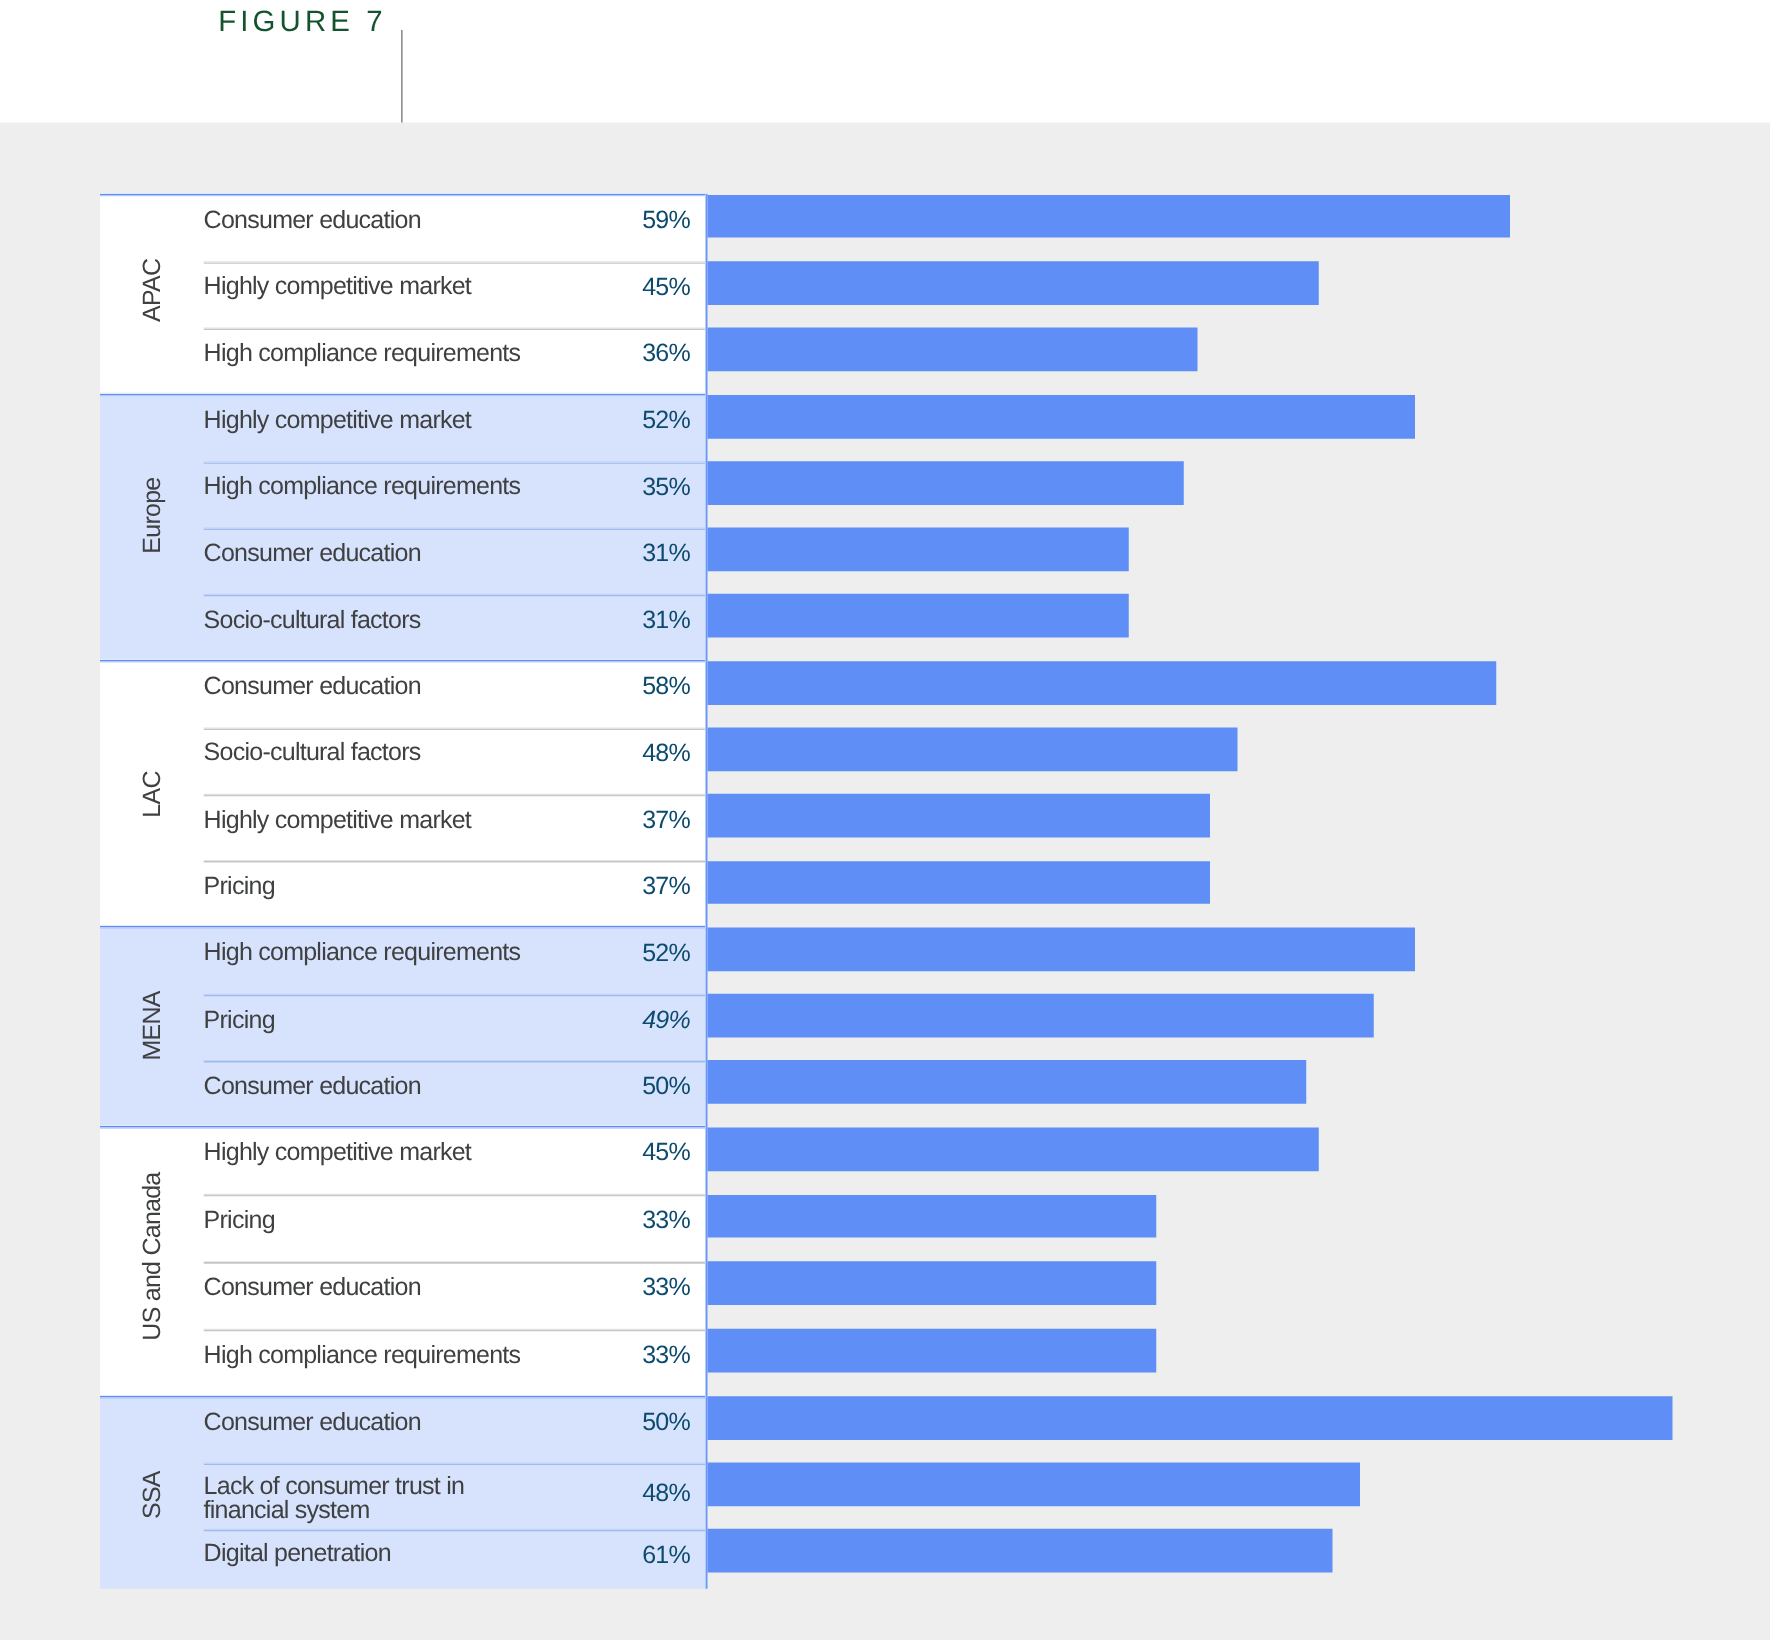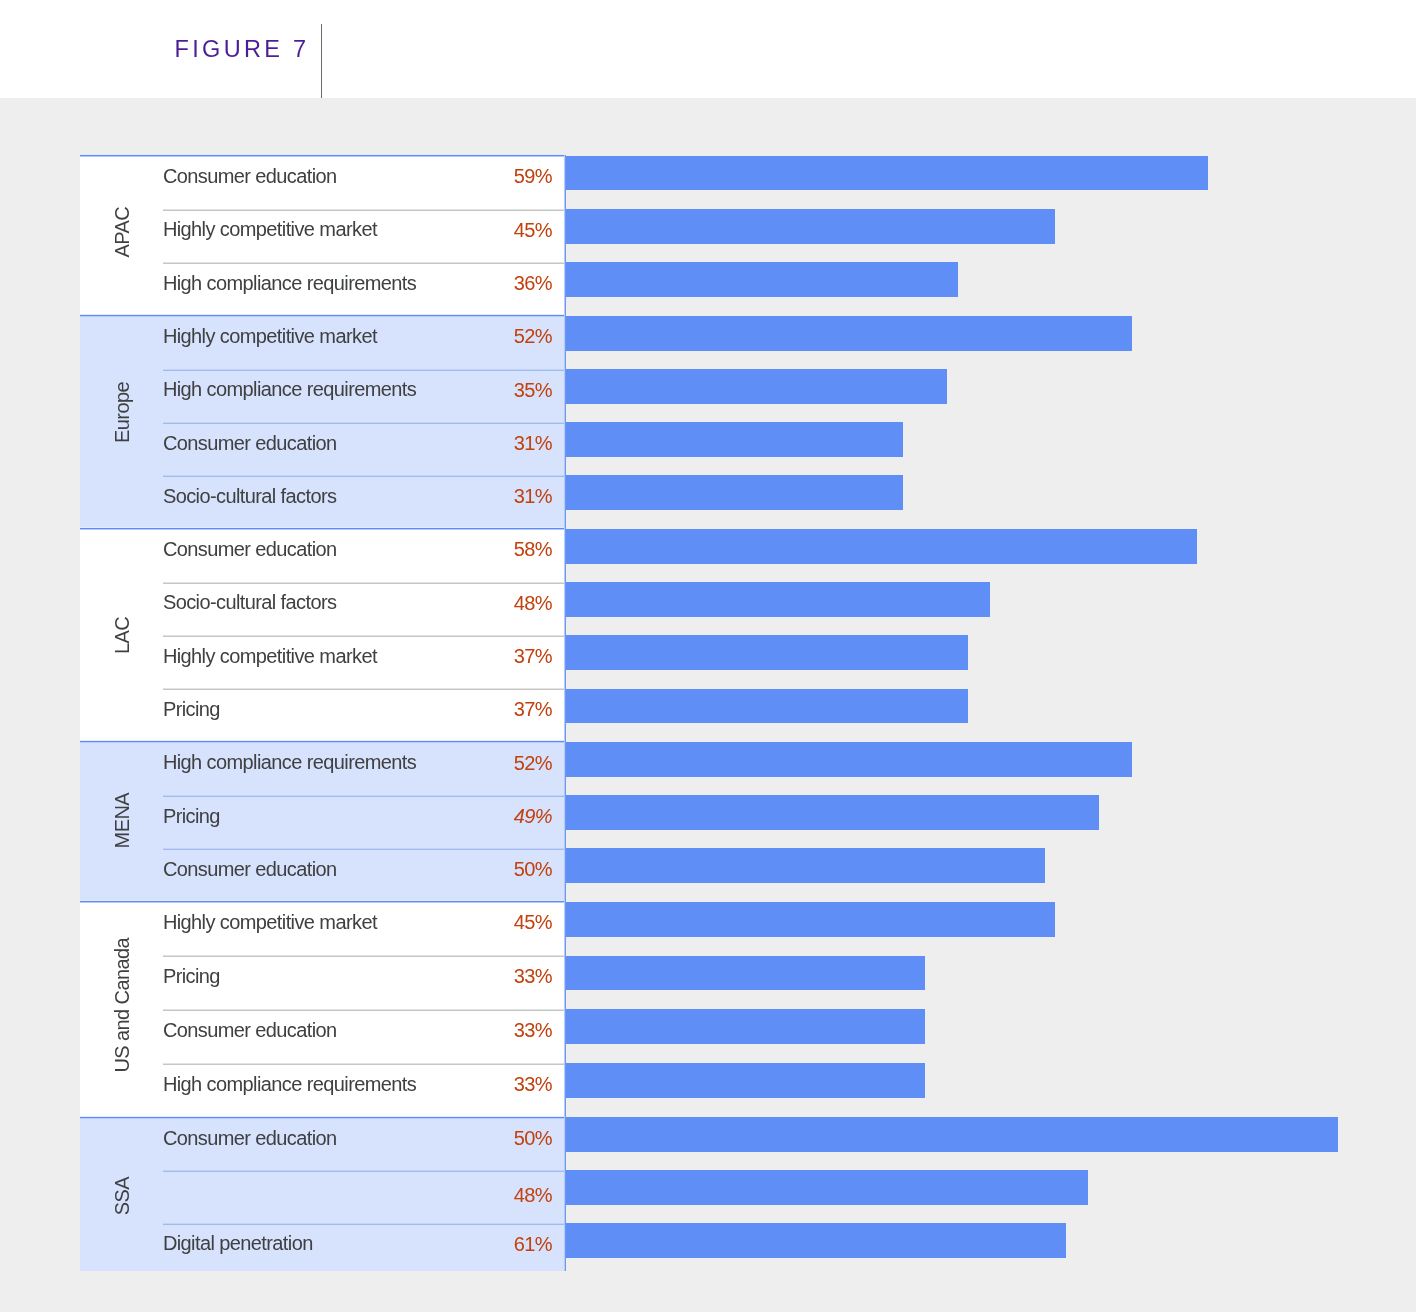--- a/index.html
+++ b/index.html
@@ -8,22 +8,22 @@
     width:1416px;height:1312px;
     background:#eeeeee;
     font-family:"Liberation Sans",sans-serif;
     overflow:hidden;
     position:relative;
   }
   .header{
     position:absolute;left:0;top:0;width:1416px;height:98px;background:#ffffff;
   }
   .fig-num{
-    position:absolute;left:174.6px;top:36px;
-    font-size:23.5px;letter-spacing:3.3px;color:#4c1d95;
+    position:absolute;left:174.6px;top:4px;
+    font-size:23.5px;letter-spacing:3.3px;color:#14532d;
     white-space:nowrap;line-height:26px;
   }
   .hdr-rule{
     position:absolute;left:321px;top:23.5px;width:1.3px;height:74px;background:#6d6e71;
   }
   .hdr-title{
     position:absolute;left:338px;top:19.8px;width:900px;
     font-size:23px;line-height:27.7px;font-weight:bold;color:#3a3a3c;
     letter-spacing:0.1px;
   }
@@ -42,21 +42,21 @@
     background:linear-gradient(to bottom, #e2e2e2 0%, #e2e2e2 50%, #c6c6c6 50%, #c6c6c6 100%);
   }
   .group.alt .rowline{background:linear-gradient(to bottom, #c4d4f7 0%, #c4d4f7 50%, #9fbaf0 50%, #9fbaf0 100%);}
   .label{
     position:absolute;left:82.9px;width:265px;
     font-size:20px;letter-spacing:-0.6px;color:#3f4041;
     line-height:19.1px;
   }
   .pct{
     position:absolute;width:140px;text-align:right;
-    font-size:20px;letter-spacing:-0.6px;color:#c2410c;
+    font-size:20px;letter-spacing:-0.6px;color:#0c4a6e;
     line-height:20.5px;
   }
   .bar{
     position:absolute;left:486px;height:34.8px;background:#5e8ef6;
   }
   .vdiv{
     position:absolute;left:484px;top:0;width:2px;height:1115.5px;z-index:5;
     background:linear-gradient(to right, #b5cbf9 0%, #b5cbf9 50%, #6b97f7 50%, #6b97f7 100%);
   }
   .region{
@@ -177,20 +177,21 @@
     <div class="bar" style="width: 358.875px; top: 854.15px;"></div>
     <div class="bar" style="width: 358.875px; top: 908px;"></div>
     <div class="group alt" style="top: 961.5px; height: 154px;">
       <div class="gborder"></div>
       <div class="region" style="top: 0px; height: 154px;">
         <span class="region-inner" style="top: 2px;">SSA</span>
       </div>
       <div class="label" style="top: 11.8031px;">Consumer education</div>
       <div class="pct" style="left: 332px; top: 11.1px;">50%</div>
       <div class="rowline" style="top: 52.9px;"></div>
+      <div class="label" style="top: 63.5562px;">Lack of consumer trust in financial system</div>
       <div class="pct" style="left: 332px; top: 68px;">48%</div>
       <div class="rowline" style="top: 105.8px;"></div>
       <div class="label" style="top: 117.603px;">Digital penetration</div>
       <div class="pct" style="left: 332px; top: 116.9px;">61%</div>
     </div>
     <div class="bar" style="width: 772.125px; top: 961.85px;"></div>
     <div class="bar" style="width: 522px; top: 1014.75px;"></div>
     <div class="bar" style="width: 500.25px; top: 1067.65px;"></div>
   </div>
 

